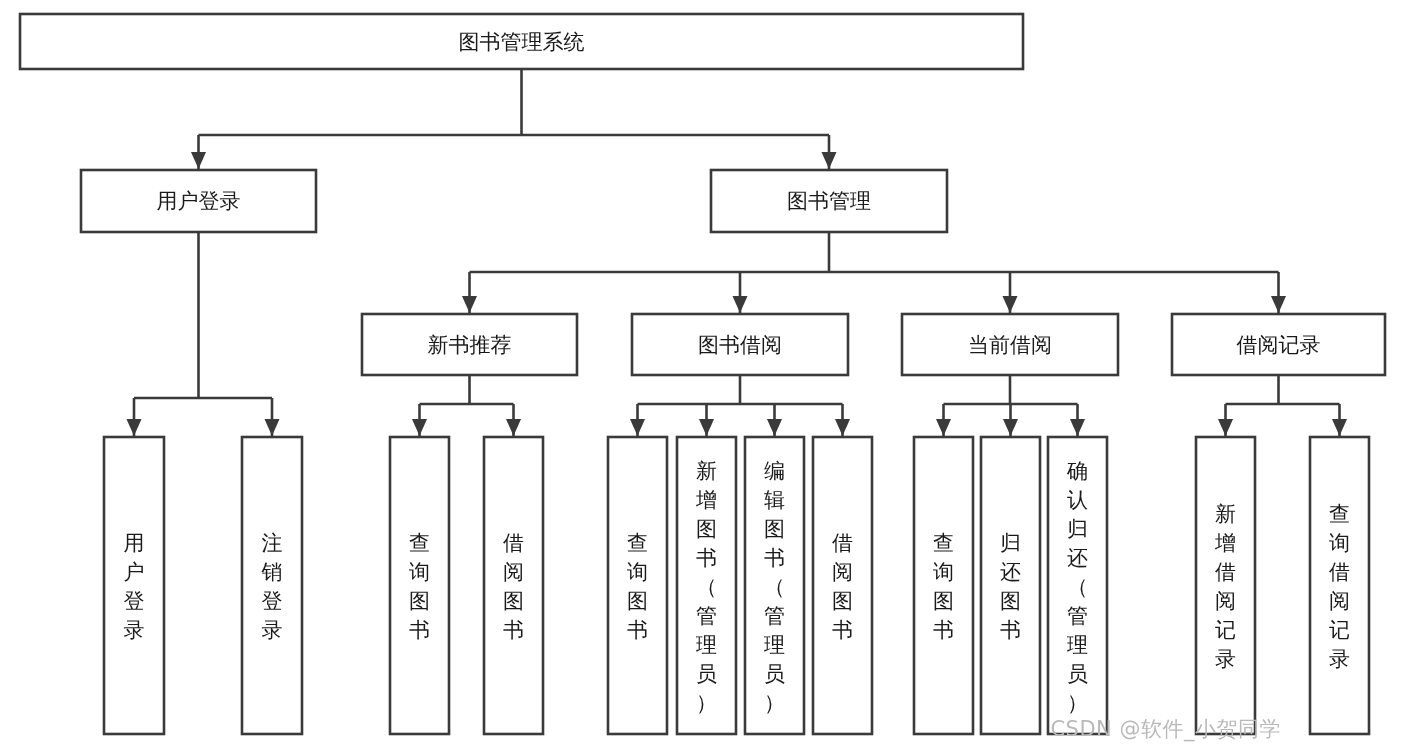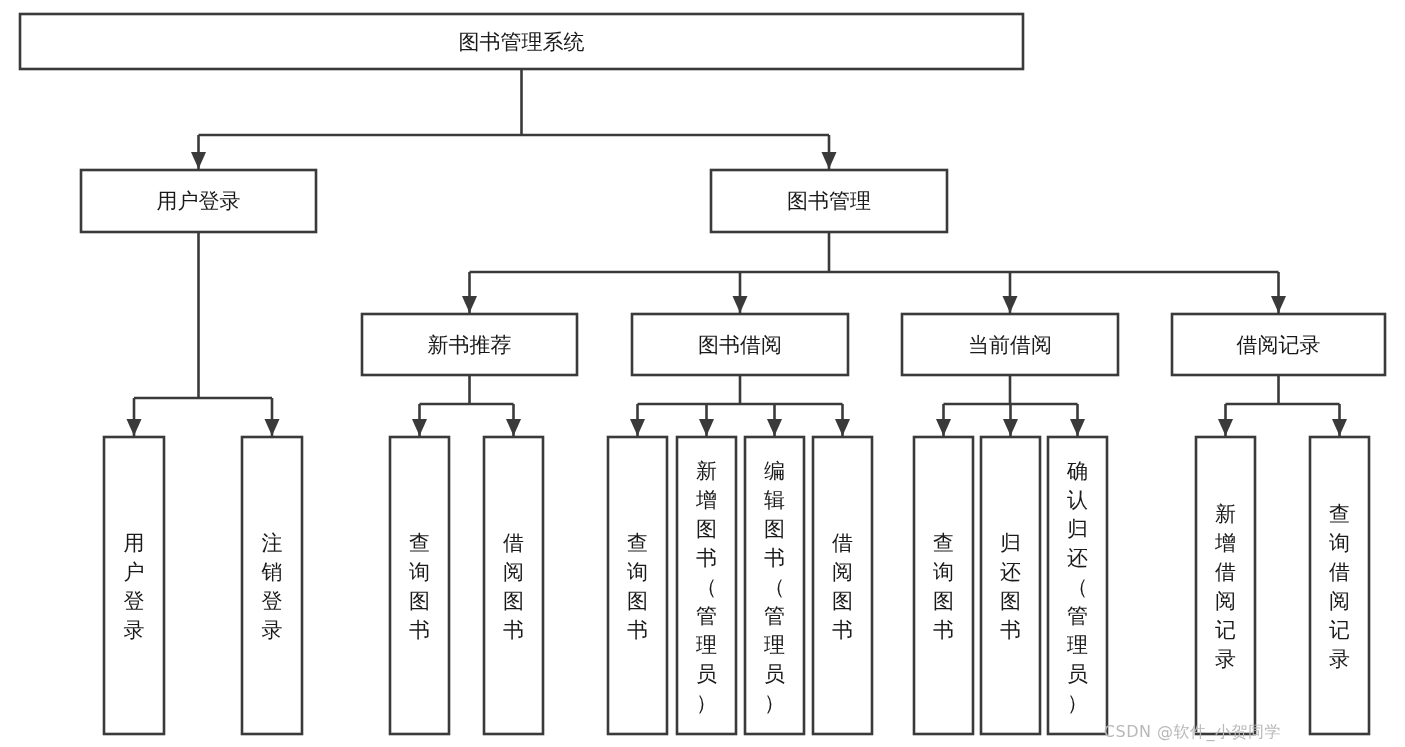--- a/index.html
+++ b/index.html
@@ -53,21 +53,21 @@
     font-family: "DejaVu Sans", "Liberation Sans", sans-serif;
     font-size: 21px;
     fill: #1a1a1a;
     text-anchor: middle;
   }
   .watermark {
     position: absolute;
     right: 8px;
     bottom: 4px;
     font-family: "DejaVu Sans", "Liberation Sans", sans-serif;
-    font-size: 16px;
+    font-size: 21px;
     color: #b9b9b9;
     white-space: nowrap;
     letter-spacing: 0.5px;
     user-select: none;
   }
 </style>
 </head>
 <body>
 
 <div id="diagram-root">

